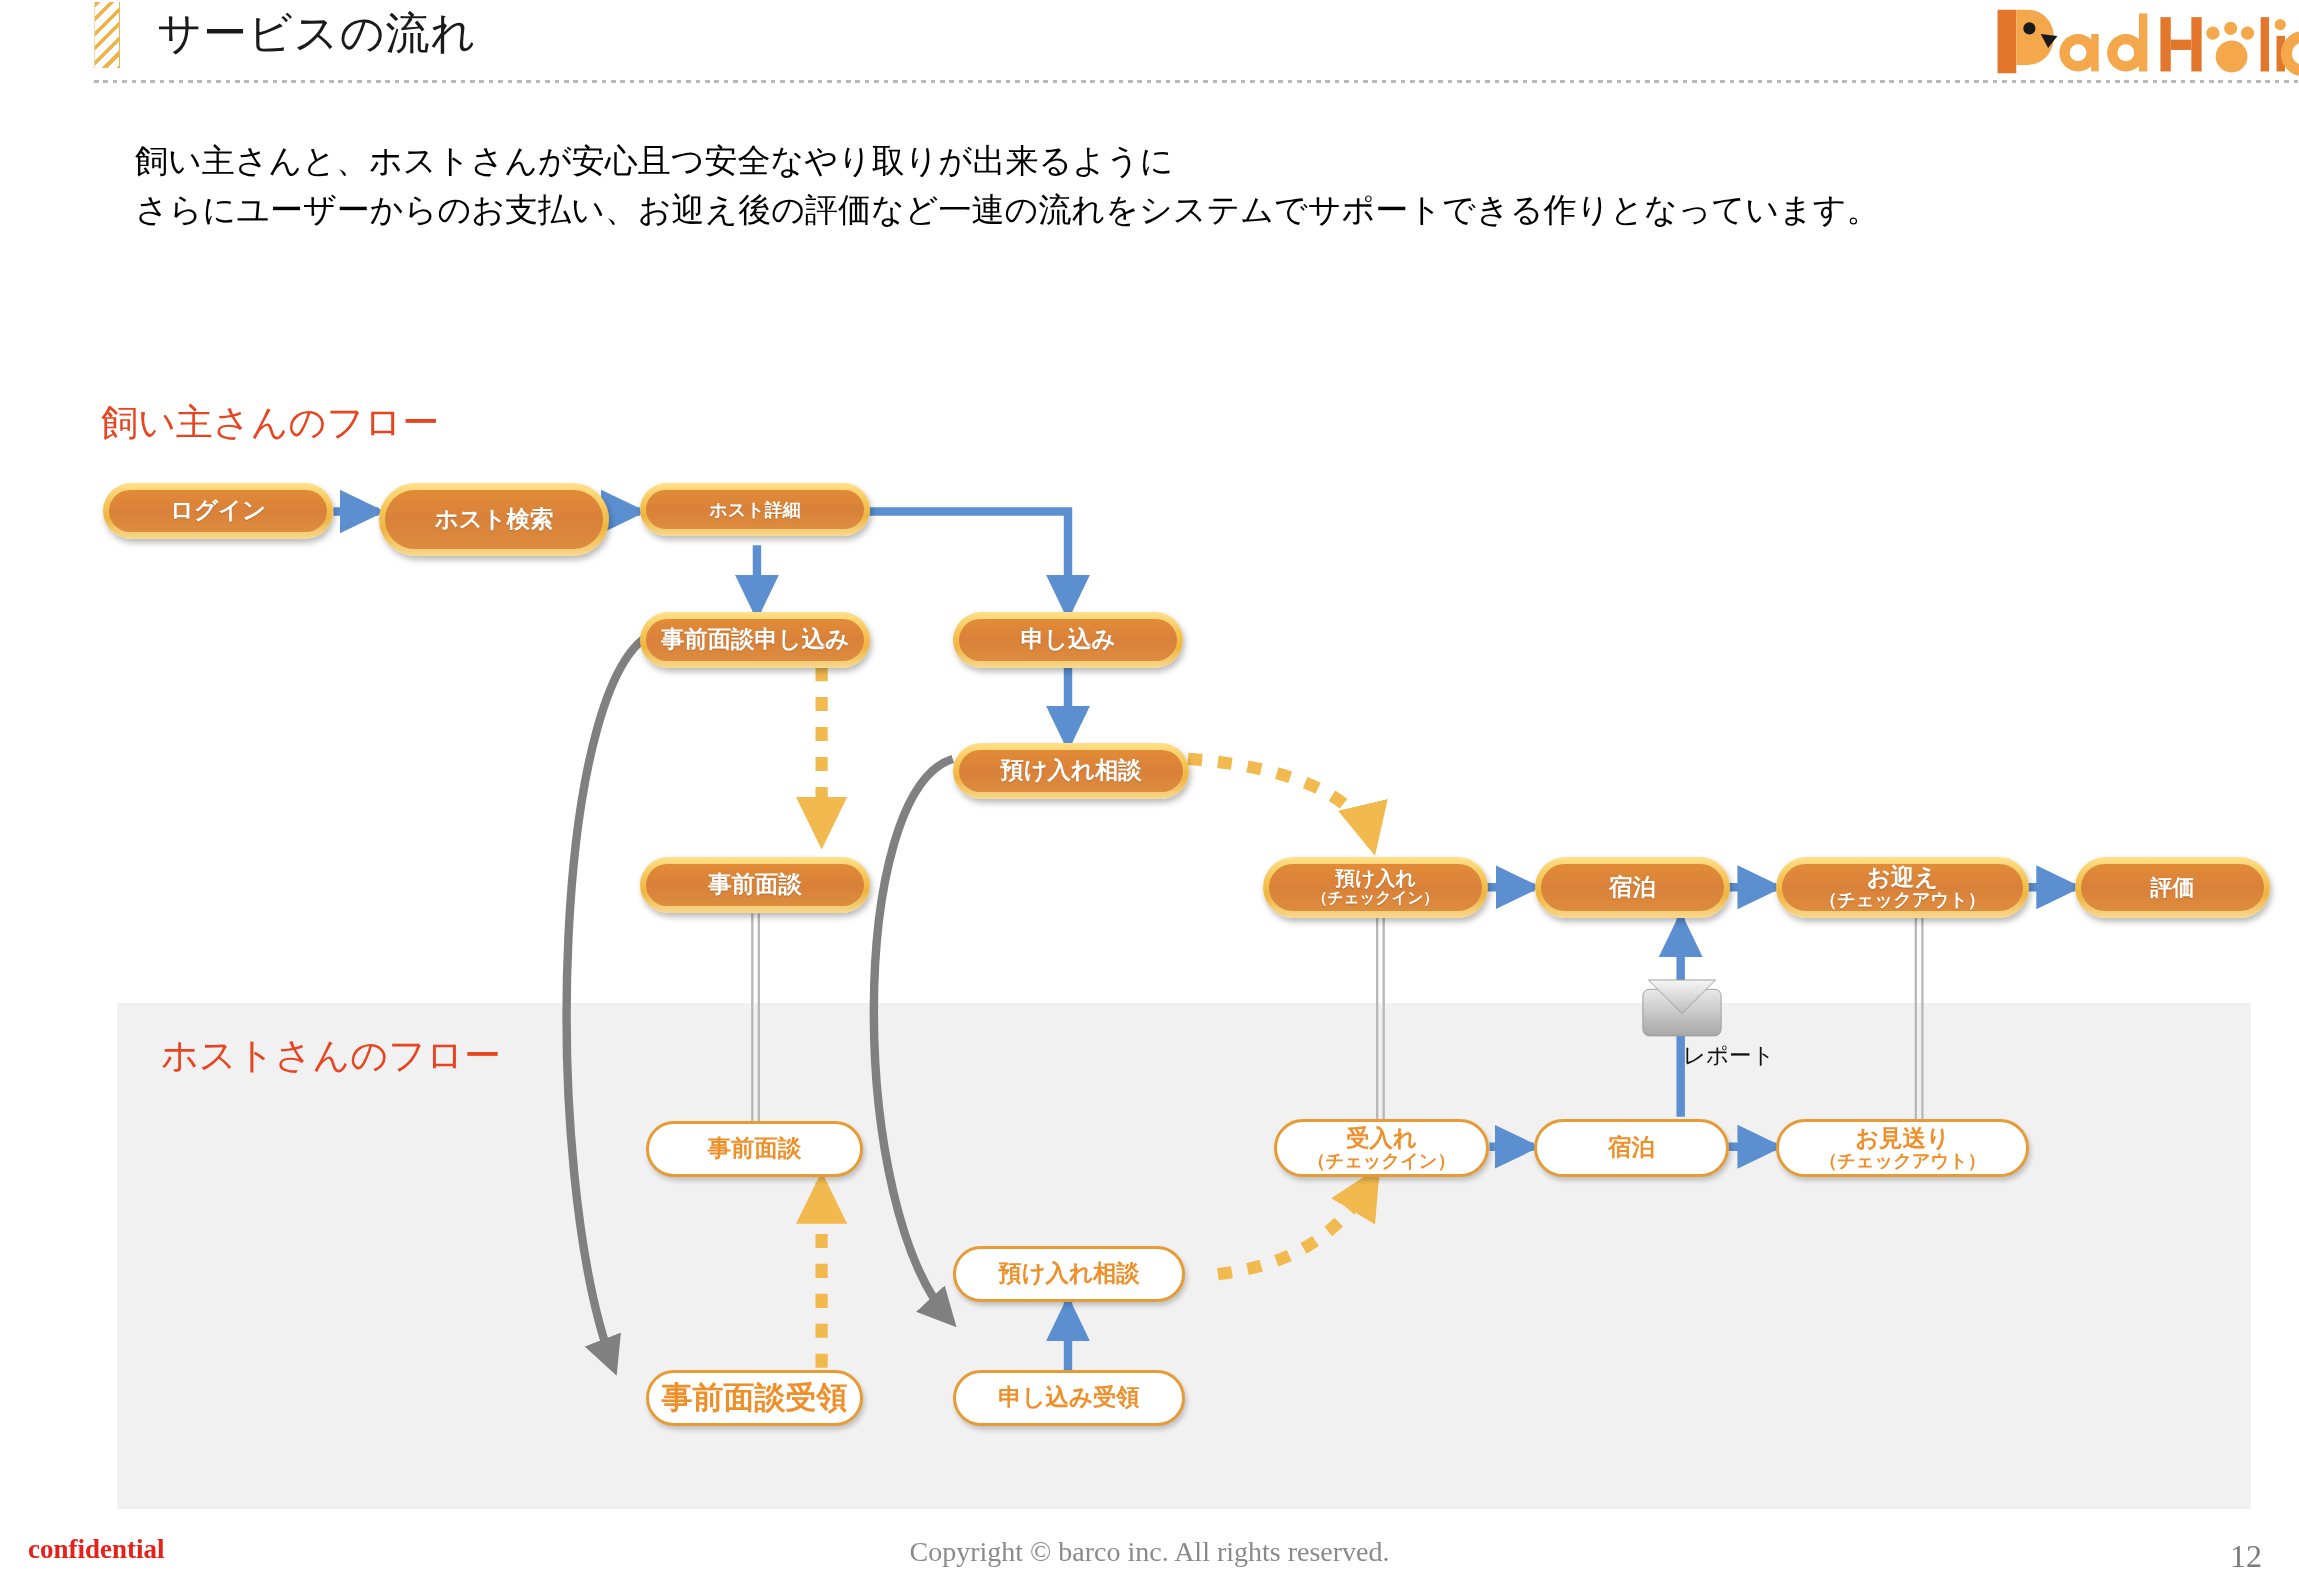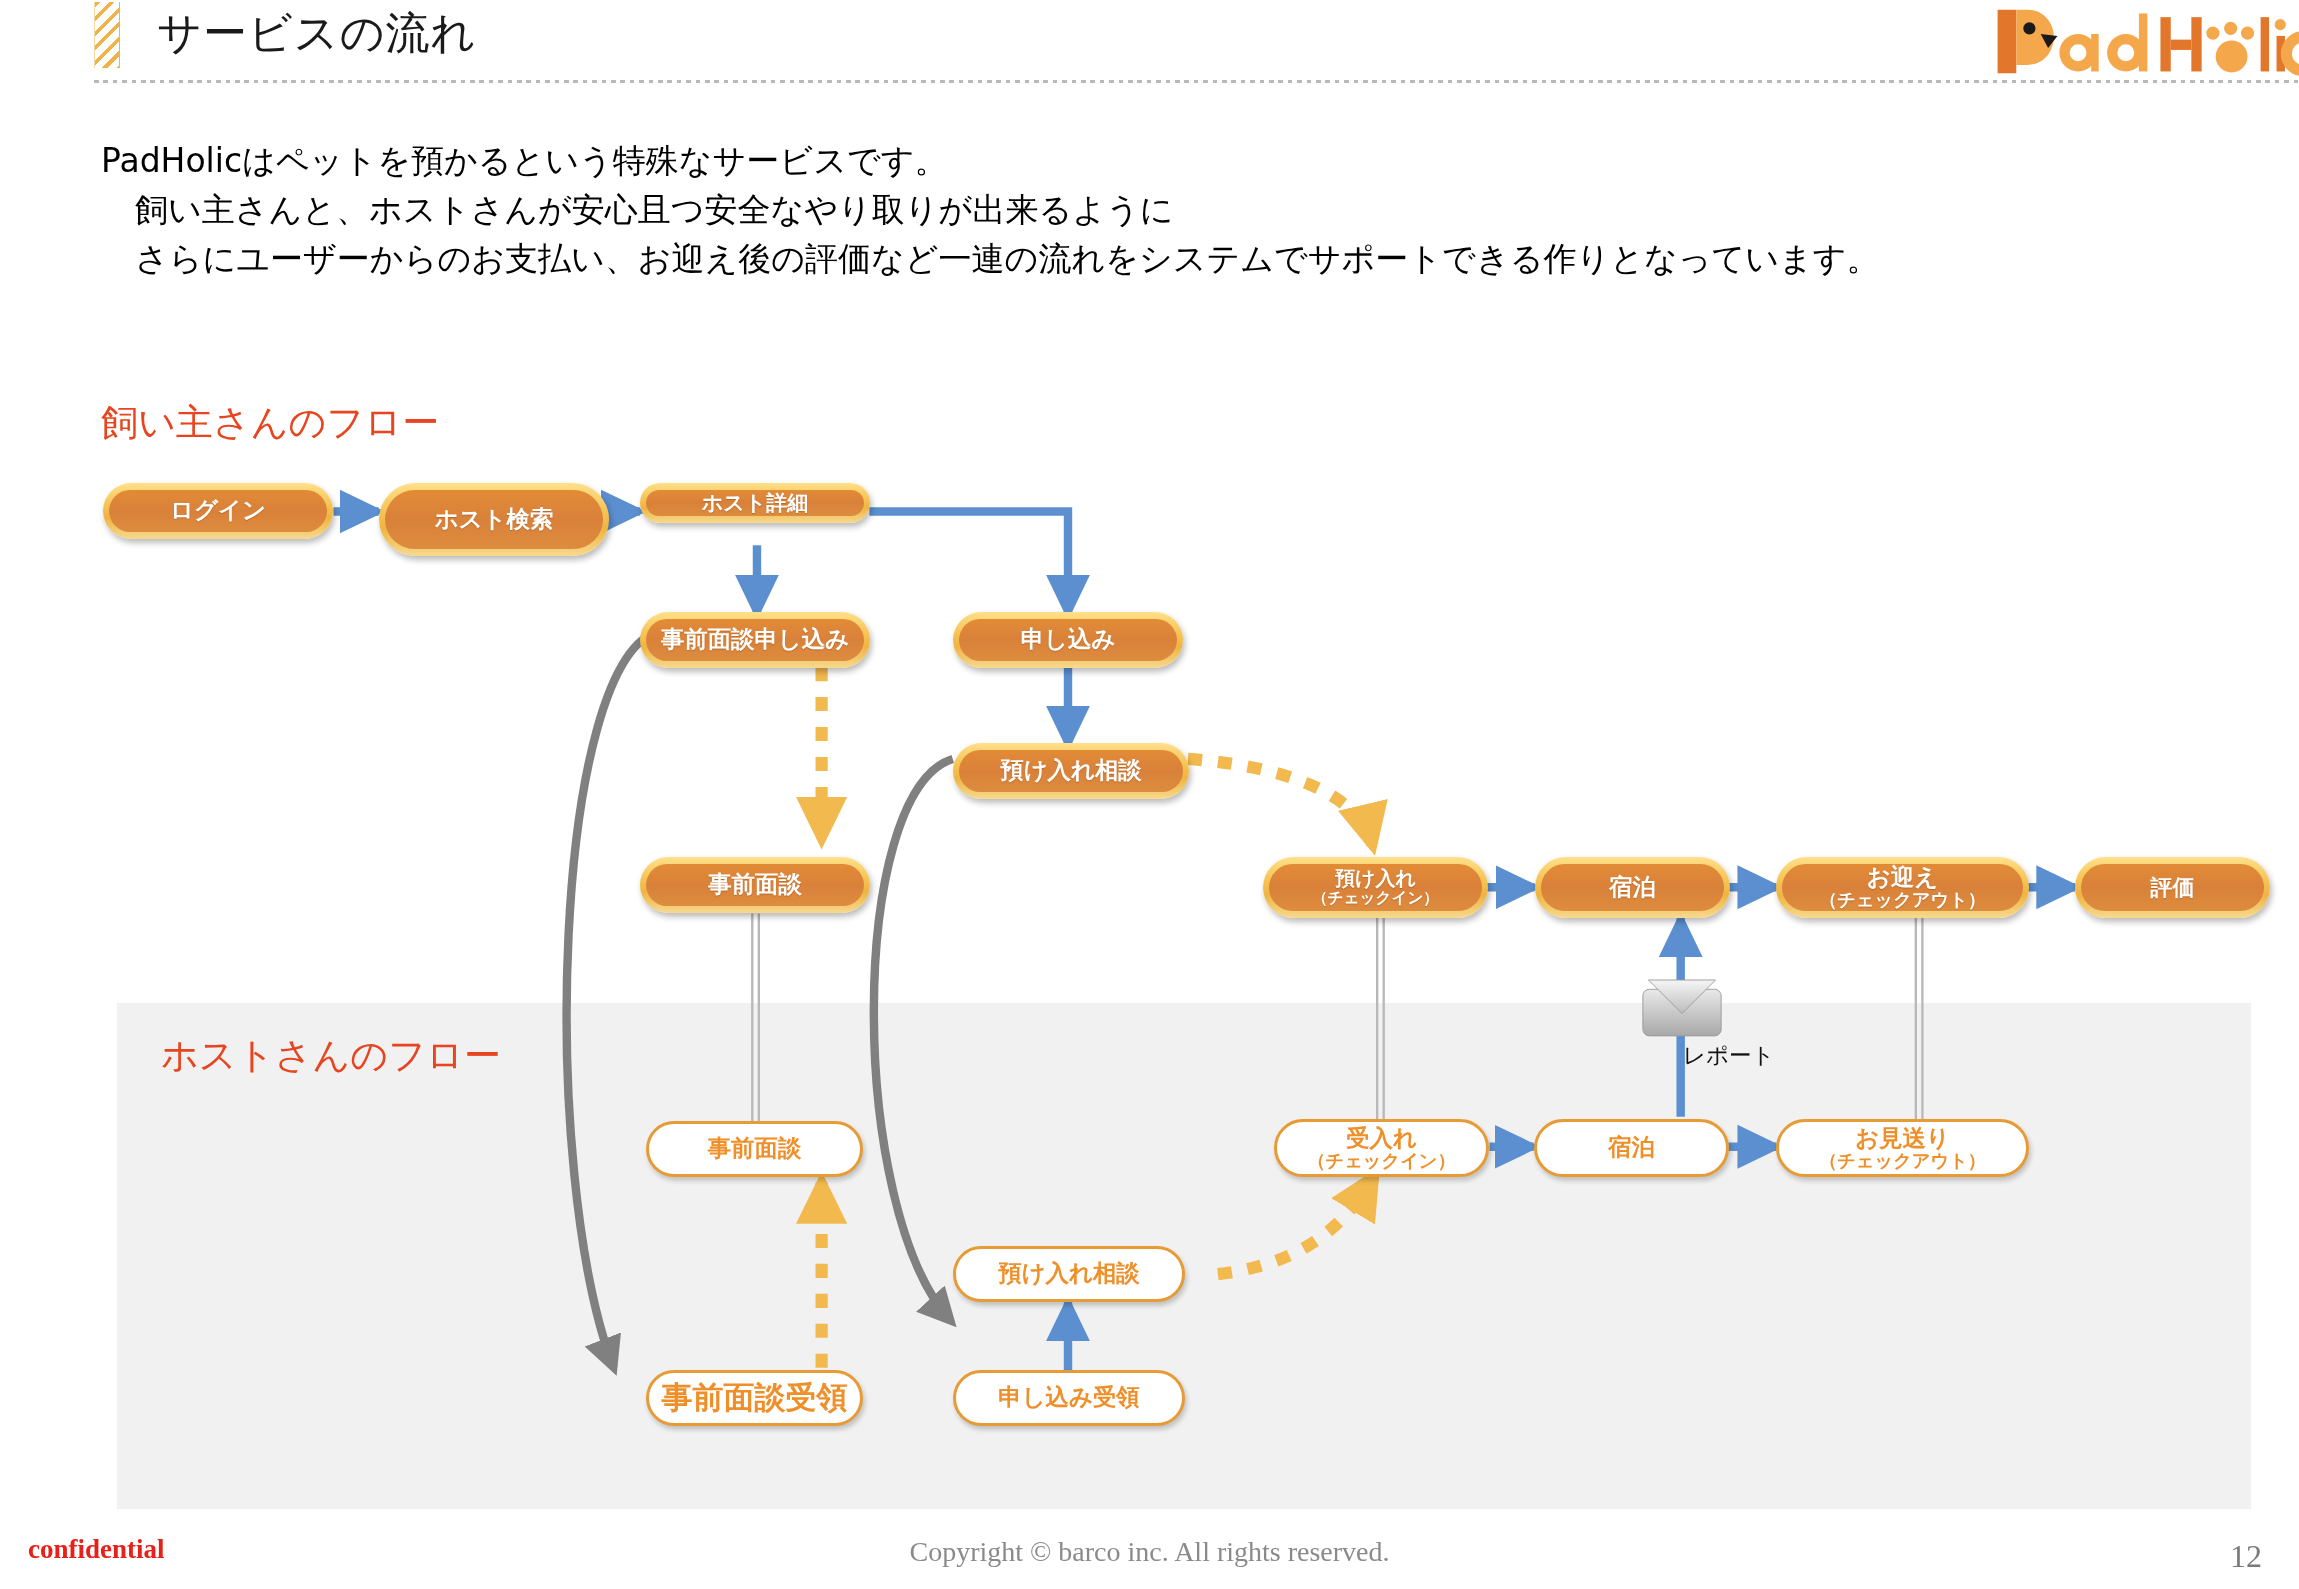--- a/index.html
+++ b/index.html
@@ -150,21 +150,20 @@
     <rect x="319" y="14" width="9" height="58" fill="#e2762a"></rect>
 
     <circle cx="340" cy="22" r="6" fill="#f4a84b"></circle>
     <rect x="336" y="34" width="9" height="38" fill="#e2762a"></rect>
 
     <path d="M377 40 a18 18 0 1 0 0 26" fill="none" stroke="#f4a84b" stroke-width="12"></path>
   </svg>
 </div>
 
 <div id="body-copy">
-  <div class="l1">PadHolicはペットを預かるという特殊なサービスです。</div>
   <div class="l2">飼い主さんと、ホストさんが安心且つ安全なやり取りが出来るように</div>
   <div class="l4">さらにユーザーからのお支払い、お迎え後の評価など一連の流れをシステムでサポートできる作りとなっています。</div>
 </div>
 
 <div class="section-label" id="owner-label">飼い主さんのフロー</div>
 
 <div id="host-panel"></div>
 
 <div class="section-label" id="host-label">ホストさんのフロー</div>
 
@@ -239,21 +238,21 @@
       <span>ログイン</span>
     </span>
 </div>
 
 <div class="node filled" style="left:379px;top:483px;width:230px;height:73px;font-size:23.4px;">
   <span class="inner">
       <span>ホスト検索</span>
     </span>
 </div>
 
-<div class="node filled" style="left:640px;top:483px;width:230px;height:40px;font-size:21px;">
+<div class="node filled" style="left:640px;top:483px;width:230px;height:53px;font-size:18px;">
   <span class="inner">
       <span>ホスト詳細</span>
     </span>
 </div>
 
 <div class="node filled" style="left:640px;top:612px;width:230px;height:56px;font-size:23.4px;">
   <span class="inner">
       <span>事前面談申し込み</span>
     </span>
 </div>

